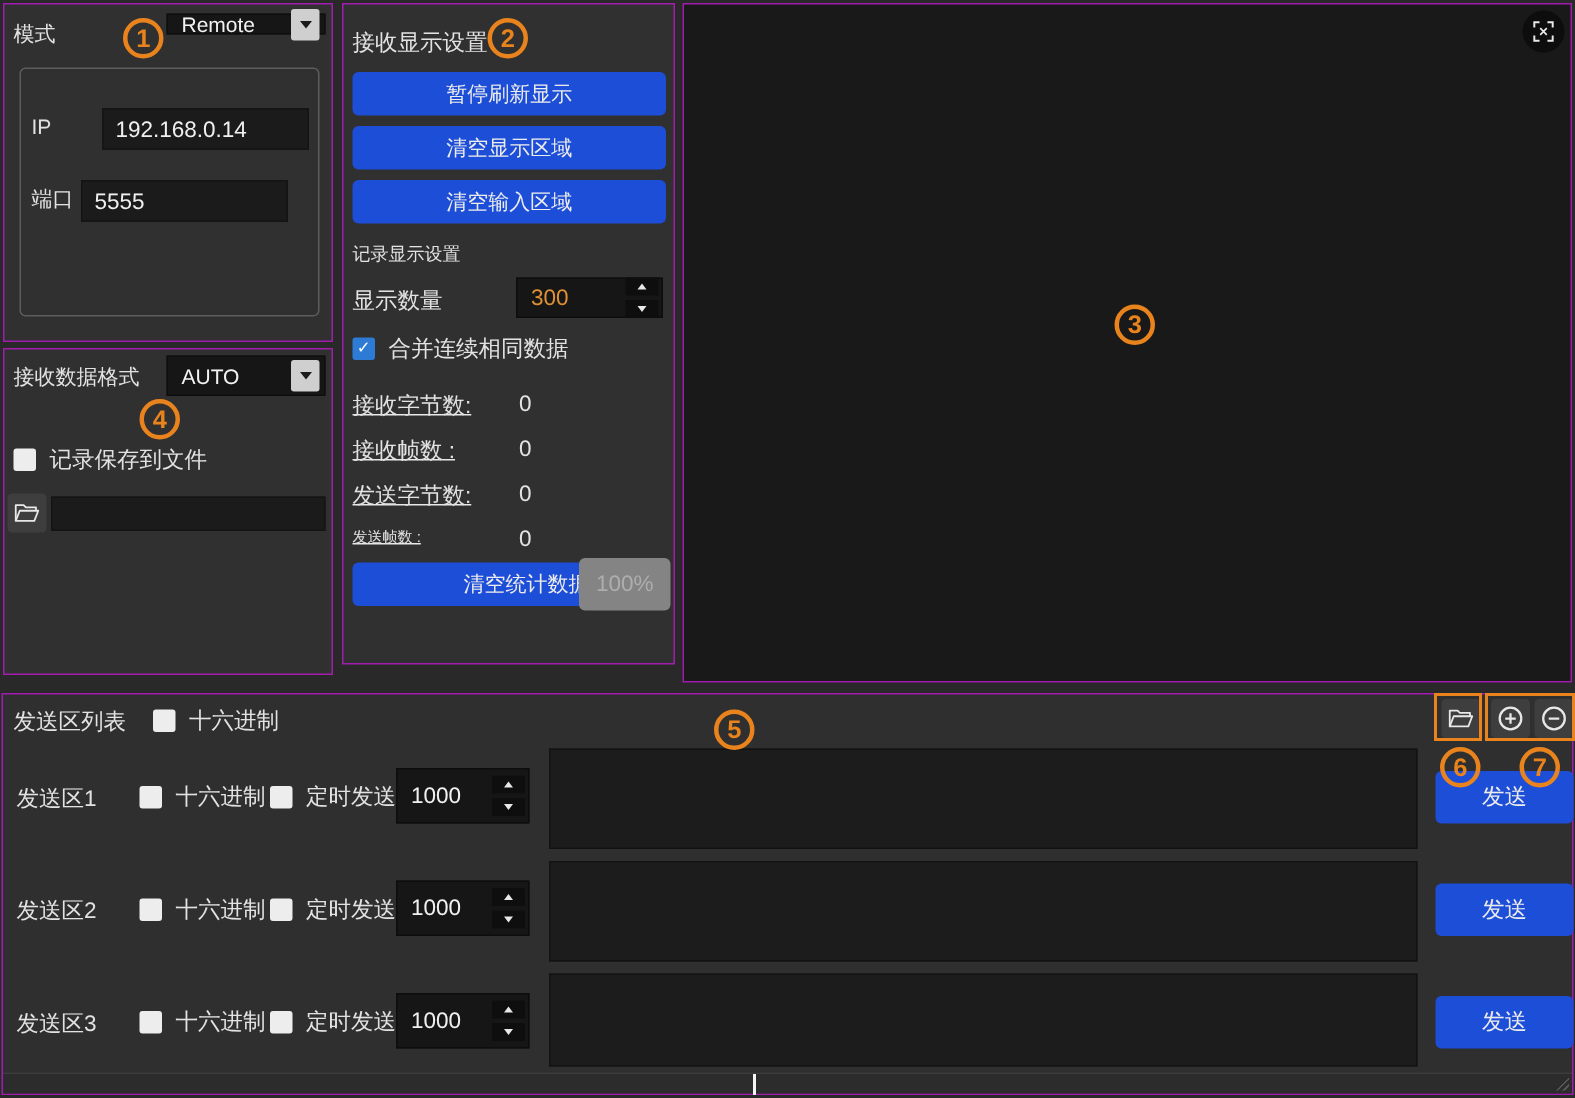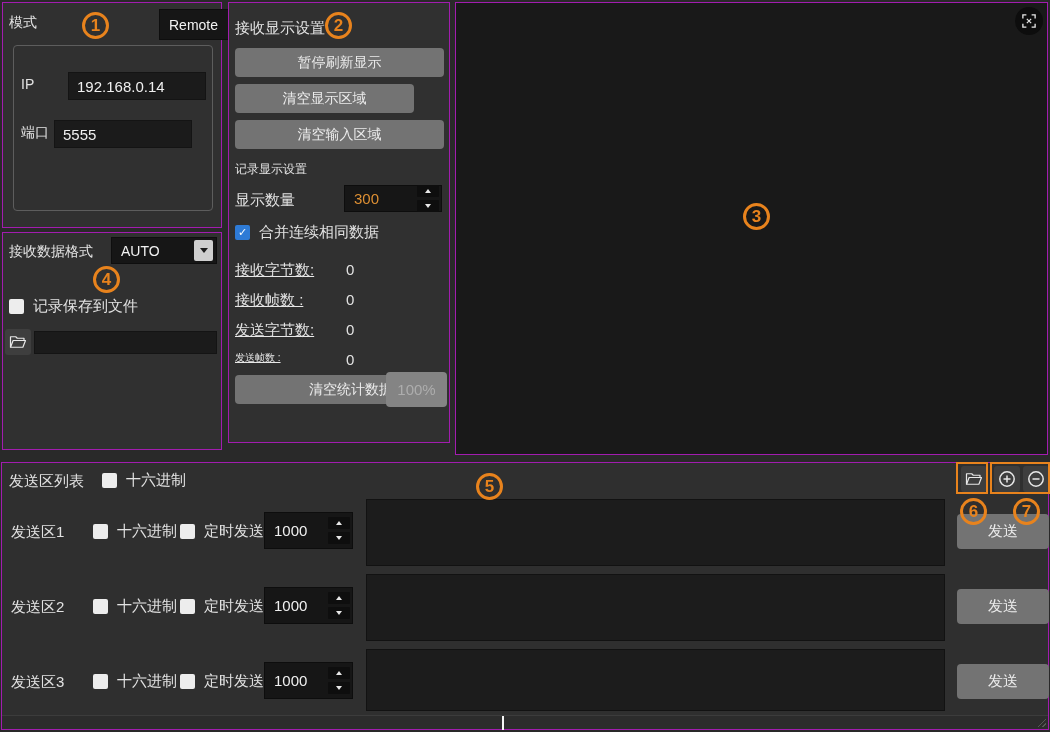--- a/index.html
+++ b/index.html
@@ -10,21 +10,21 @@
     position:relative; overflow:hidden;
   }
   .panel { position:absolute; border:1px solid #a21caf; background:#303030; }
   .label { color:#e2e2e2; white-space:nowrap; }
   .inp {
     background:#1b1b1b; border:1px solid #141414; color:#f0f0f0;
     font-family:"Liberation Sans", sans-serif; font-size:14px; padding:0 8px;
     outline:none;
   }
   .btn {
-    background:#737373; border:none; border-radius:4px; color:#ececec;
+    background:#1d4ed8; border:none; border-radius:4px; color:#ececec;
     font-family:Liberation Mono, monospace; font-size:14px; cursor:pointer;
     display:flex; align-items:center; justify-content:center;
   }
   .groupbox { position:absolute; border:1px solid #5d5d5d; border-radius:4px; }
   
   .dd { position:absolute; background:#161616; border:1px solid #0e0e0e; display:flex; align-items:center; }
   .dd .dd-val { flex:1; padding-left:9px; color:#f2f2f2; }
   .dd .dd-btn { width:19px; height:21px; margin-right:3px; background:#cfcfcf; border-radius:2px;
     display:flex; align-items:center; justify-content:center; }
   .dd .dd-arrow { width:0; height:0; border-left:4px solid transparent; border-right:4px solid transparent; border-top:5px solid #1c1c1c; }
@@ -54,21 +54,21 @@
     color:#e8e8e8; font-family:"Liberation Sans", sans-serif; font-size:13px; padding:6px;
   }
   .statrow { position:absolute; left:6px; width:210px; display:flex;text-decoration:underline; }
   .statrow .sv { position:absolute; left:111px; }
 </style>
 </head>
 <body>
 
 <div class="panel" style="left:2px; top:2px; width:220px; height:226px;">
   <span class="label" style="position:absolute; left:6px; top:11px;">模式</span>
-  <div class="dd" style="left:108px; top:6px; width:106px; height:31px;margin-left:48px;">
+  <div class="dd" style="left:108px; top:6px; width:106px; height:14px;">
     <span class="dd-val">Remote</span>
     <span class="dd-btn">
         <span class="dd-arrow"></span>
       </span>
   </div>
 
   <div class="groupbox" style="left:10px; top:42px; width:200px; height:166px;">
     <span class="label" style="position:absolute; left:7px; top:30px;">IP</span>
     <input class="inp" style="position: absolute; left: 54px; top: 26px; width: 138px; height: 28px; font-size: 15px;" value="192.168.0.14">
     <span class="label" style="position:absolute; left:7px; top:78px;">端口</span>
@@ -98,21 +98,21 @@
     </svg>
   </button>
   <input class="inp" style="position: absolute; left: 31px; top: 98px; width: 183px; height: 23px;" value="">
 </div>
 <div class="anno" style="left:93px; top:266px;">4</div>
 
 <div class="panel" style="left:228px; top:2px; width:222px; height:441px;">
   <span class="label" style="position:absolute; left:6px; top:16px; font-size:15px;">接收显示设置</span>
 
   <button class="btn" style="position:absolute; left:6px; top:45px; width:209px; height:29px;">暂停刷新显示</button>
-  <button class="btn" style="position:absolute; left:6px; top:81px; width:179px; height:29px;">清空显示区域</button>
+  <button class="btn" style="position:absolute; left:6px; top:81px; width:209px; height:29px;">清空显示区域</button>
   <button class="btn" style="position:absolute; left:6px; top:117px; width:209px; height:29px;">清空输入区域</button>
 
   <span class="label" style="position:absolute; left:6px; top:158px; font-size:12px;">记录显示设置</span>
 
   <span class="label" style="position:absolute; left:6px; top:188px; font-size:15px;">显示数量</span>
   <div class="spin" style="left:115px; top:182px; width:98px; height:27px;">
     <input class="orange-num" value="300" style="">
     <span class="spin-col">
       <span class="spin-btn">
           <span class="tri-up"></span>

